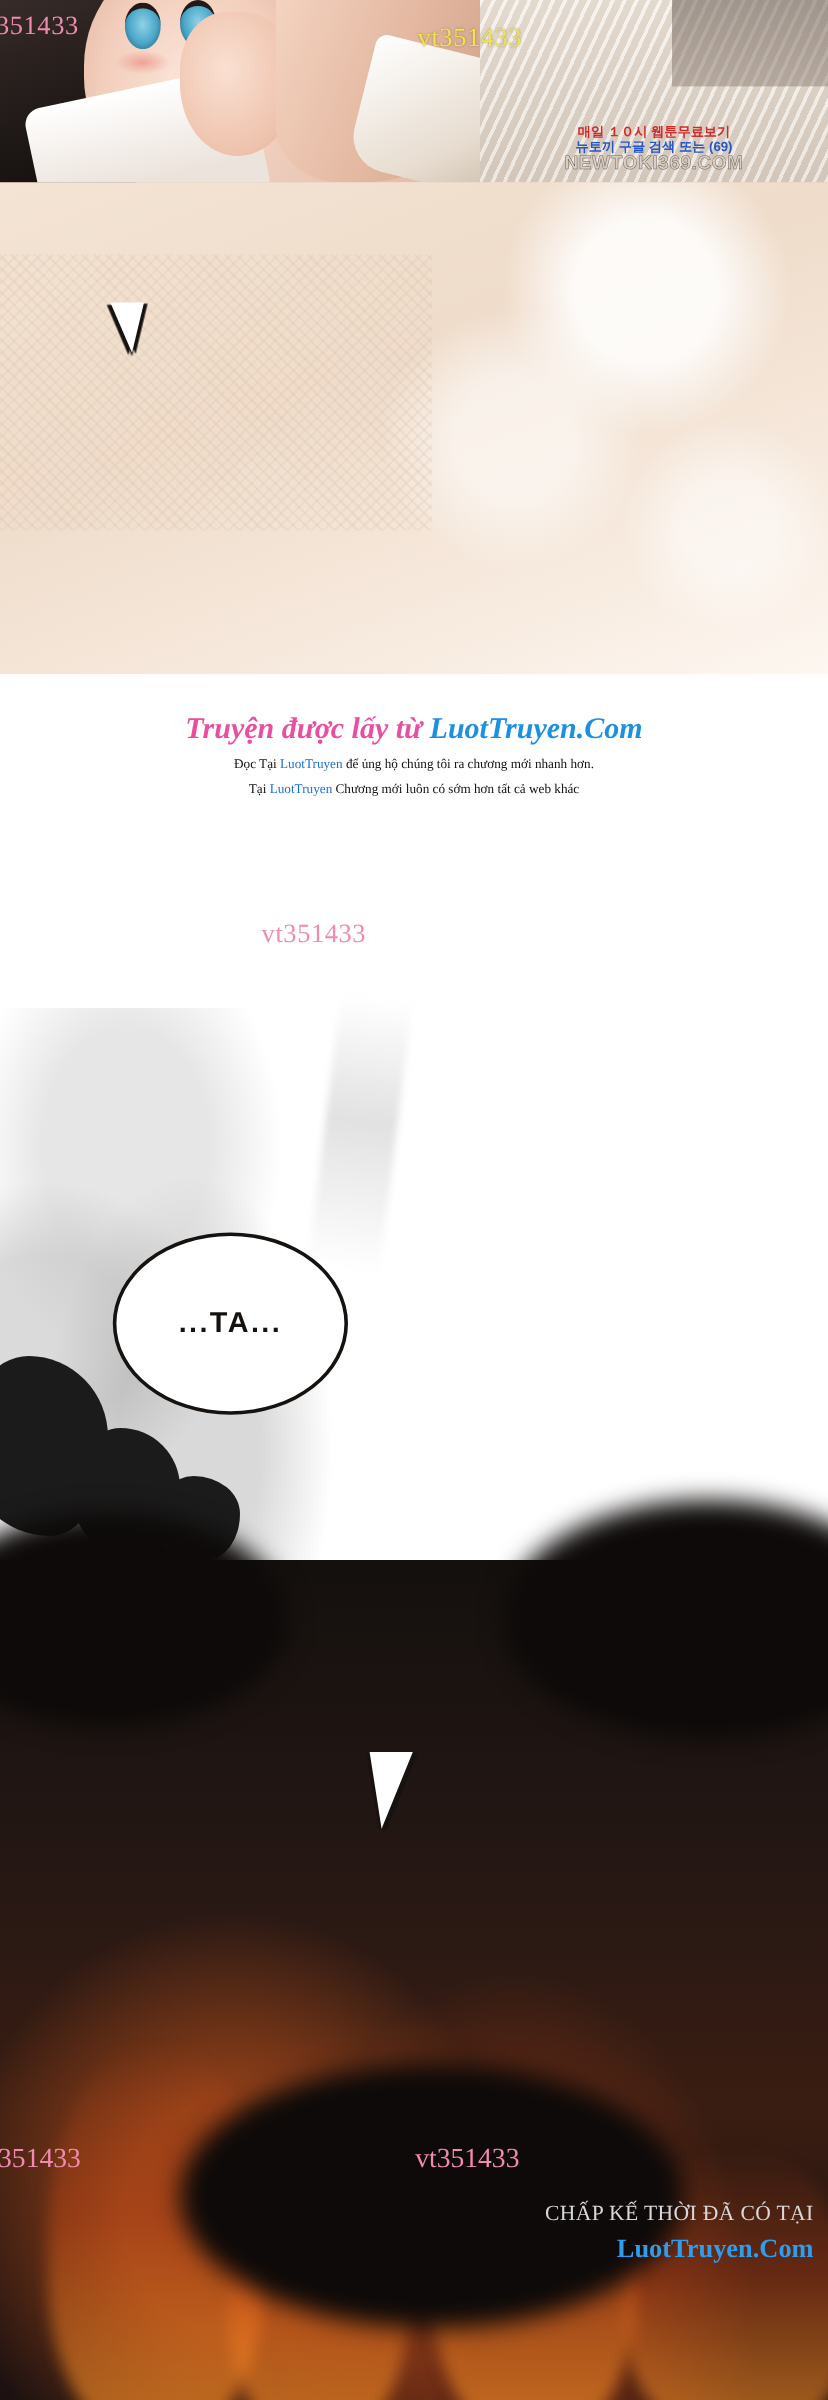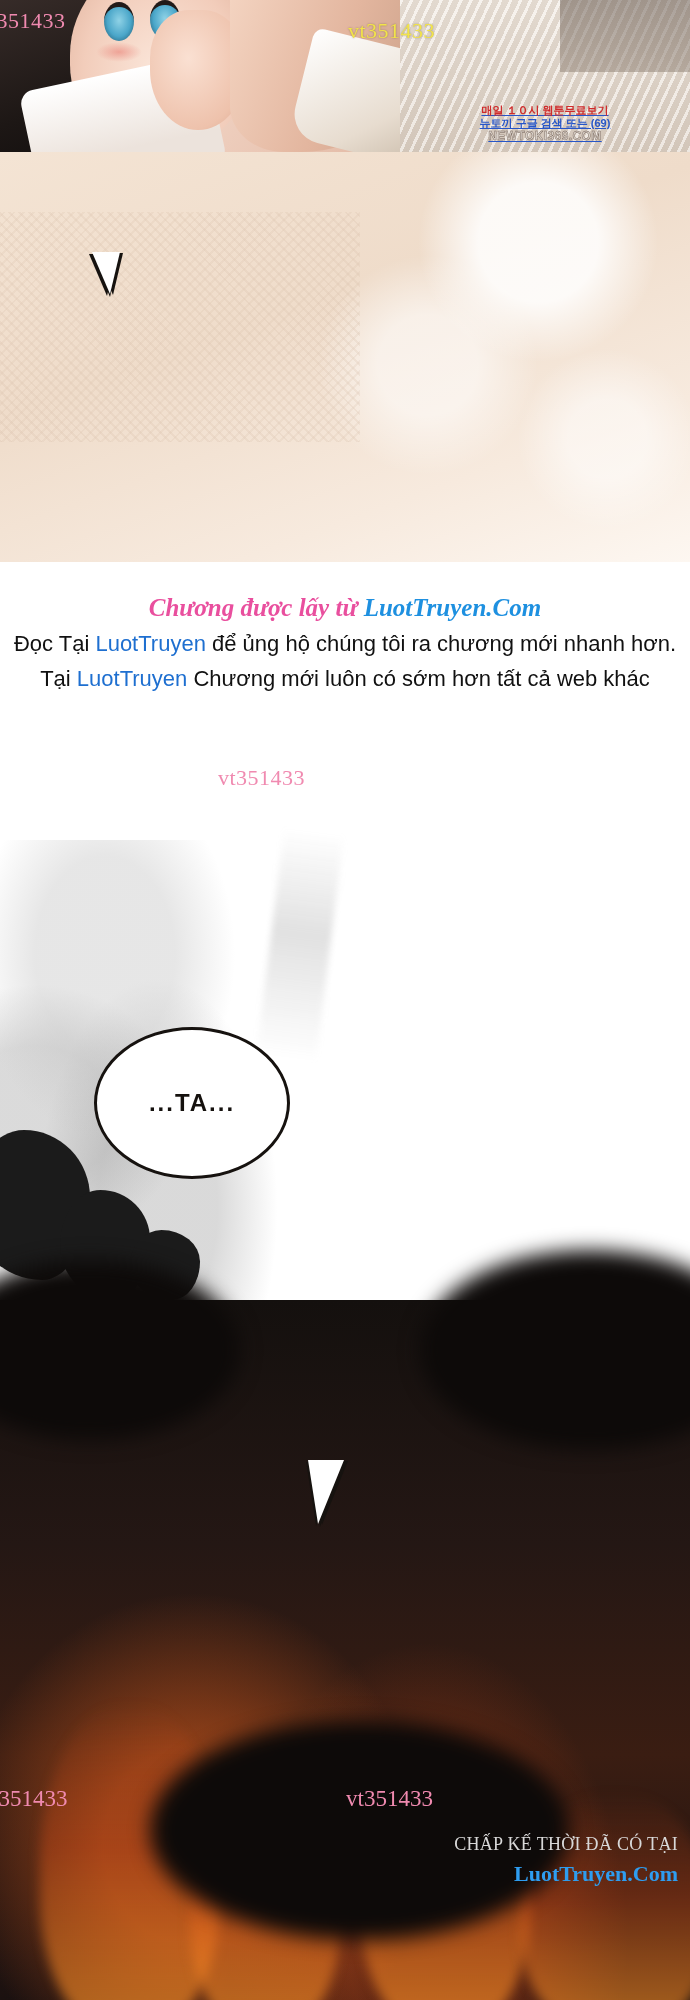--- a/index.html
+++ b/index.html
@@ -131,21 +131,21 @@
     font-weight: bold;
     line-height: 13px;
     text-align: center;
     white-space: nowrap;
     font-family: "Liberation Sans", sans-serif;
   }
   .wm-ko .ko-red { color: #cf2b2b; }
   .wm-ko .ko-line3 {
     color: #d8d0c8;
     -webkit-text-stroke: .4px #6e5c52;
-    font-size: 12px;
+    font-size: 16px;
     letter-spacing: .4px;
   }
 
   
   .panel-cream {
     position: absolute;
     left: 0; top: 152px;
     width: 690px; height: 410px;
     background:
       radial-gradient(circle at 78% 22%, rgba(255,255,255,.85) 0 60px, rgba(255,255,255,0) 120px),
@@ -235,22 +235,22 @@
   .promo-title {
     font-family: "Liberation Serif", serif;
     font-size: 25px;
     font-weight: bold;
     font-style: italic;
     white-space: nowrap;
   }
   .promo-title .t-pink { color: #e94f9e; }
   .promo-title .t-blue { color: #1e90e0; }
   .promo-line {
-    font-family: Liberation Sans, sans-serif;
-    font-size: 22px;
+    font-family: Liberation Serif, serif;
+    font-size: 11px;
     color: #111111;
     margin-top: 9px;
     white-space: nowrap;
   }
   .promo-line .lt { color: #1e6fd0; }
 
   
   .smoke {
     position: absolute;
     left: 0; top: 840px;
@@ -360,38 +360,38 @@
     <div class="collar"></div>
     <div class="hand"></div>
     <div class="arm-right"></div>
     <div class="sleeve"></div>
     <div class="bg-right"></div>
     <div class="bg-right-dark"></div>
 
     <div class="wm wm-left-top">t351433</div>
     <div class="wm wm-yellow wm-center-top">vt351433</div>
 
-    <div class="wm-ko" style="left:410px; top:104px; width:270px;text-decoration:underline;">
+    <div class="wm-ko" style="left:410px; top:104px; width:270px;">
       <div><span class="ko-red">매일 １０시 웹툰무료보기</span></div>
       <div><span>뉴토끼 구글 검색 또는 (69)</span></div>
       <div><span class="ko-line3">NEWTOKI369.COM</span></div>
     </div>
   </div>
 
   <div class="panel-cream">
     <div class="cream-texture"></div>
   </div>
 
   <div class="tail-1"></div>
 
   <div class="panel-white"></div>
 
   <div class="promo">
     <div class="promo-title">
-      <span class="t-pink">Chương được lấy từ</span>
+      <span class="t-pink">Truyện được lấy từ</span>
       <span class="t-blue">LuotTruyen.Com</span>
     </div>
     <div class="promo-line">
       <span>Đọc Tại </span><span class="lt">LuotTruyen</span><span> để ủng hộ chúng tôi ra chương mới nhanh hơn.</span>
     </div>
     <div class="promo-line">
       <span>Tại </span><span class="lt">LuotTruyen</span><span> Chương mới luôn có sớm hơn tất cả web khác</span>
     </div>
   </div>
 

